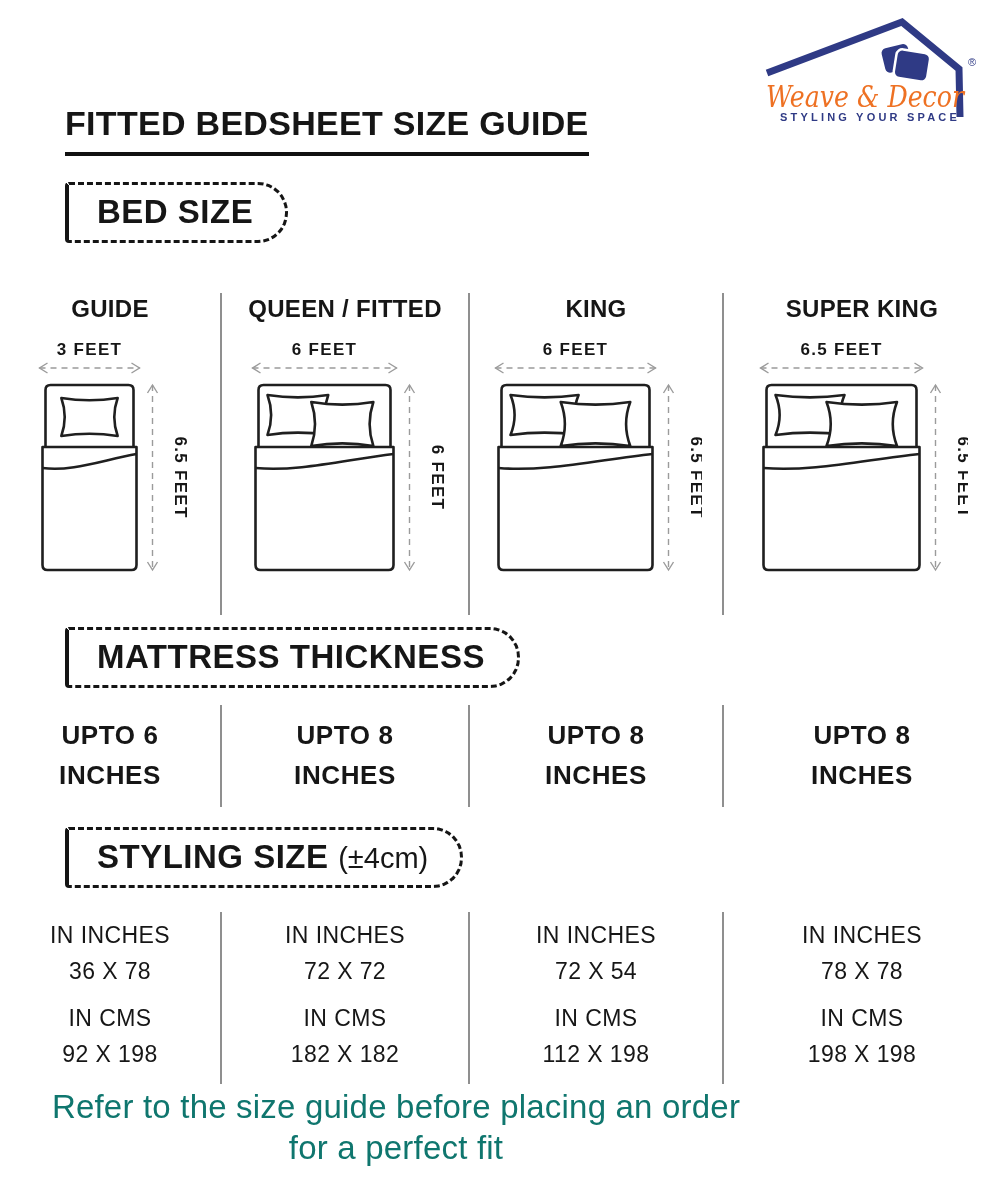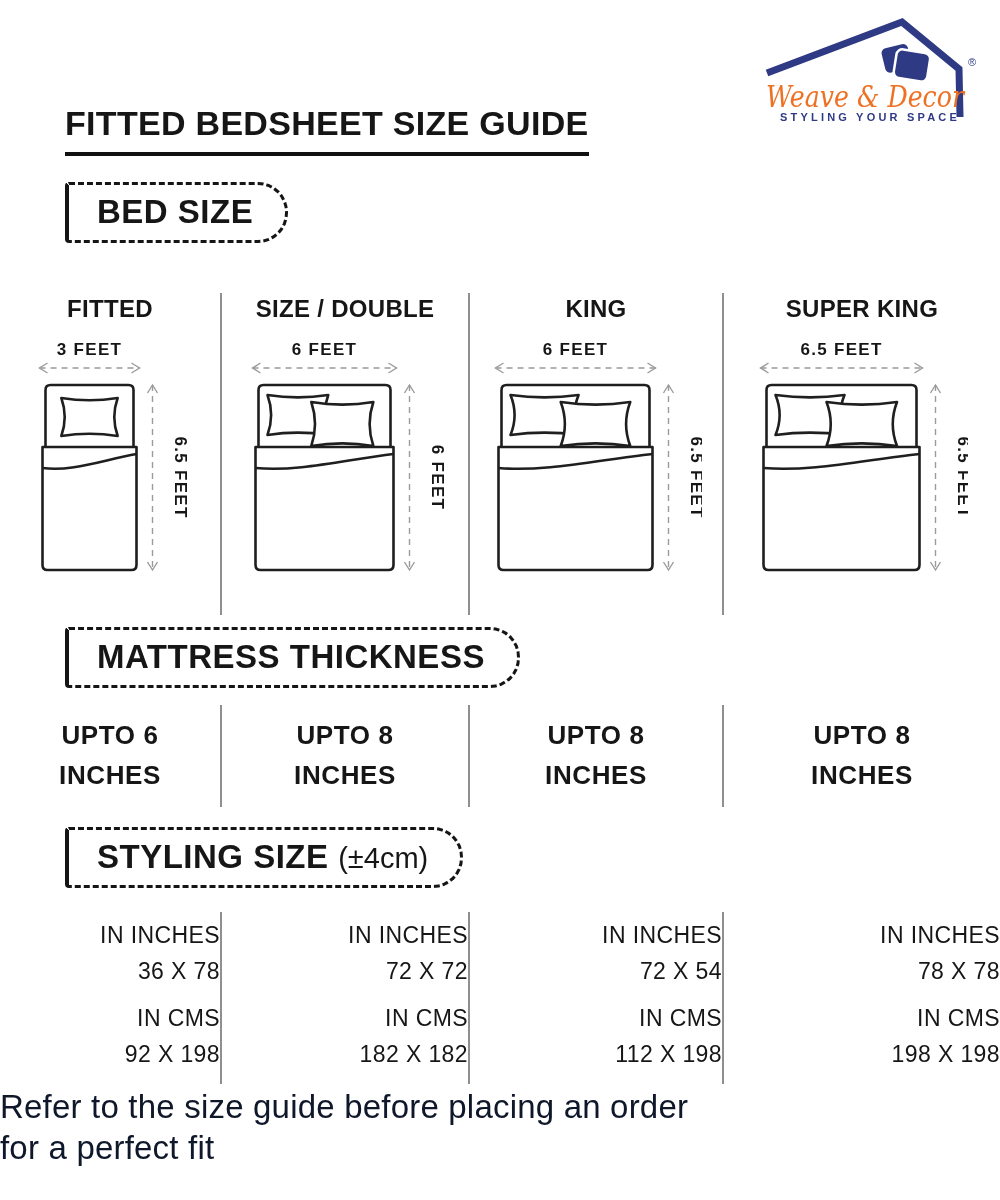--- a/index.html
+++ b/index.html
@@ -25,28 +25,28 @@
   #beds-row{top:293px;height:322px;}
   .bed-col{text-align:center;}
   .bed-name{font-size:24px;font-weight:700;letter-spacing:.3px;margin-top:2px;}
   .bed-svg{display:block;margin:12px auto 0;}
 
   #mattress-row{top:705px;height:102px;}
   .mat-cell{text-align:center;font-size:26px;font-weight:700;letter-spacing:.6px;
             line-height:40px;padding-top:10px;}
 
   #table-row{top:912px;height:172px;}
-  .sz-cell{text-align:right;font-size:23px;letter-spacing:.4px;}
+  .sz-cell{text-align:center;font-size:23px;letter-spacing:.4px;}
   .sz-cell .h1{margin-top:10px;}
   .sz-cell .v1{margin-top:9px;}
   .sz-cell .h2{margin-top:20px;}
   .sz-cell .v2{margin-top:9px;}
 
-  #footer{position:absolute;top:1086px;left:0;width:792px;text-align:left;
-          font-size:33px;line-height:41px;color:#0f172a;letter-spacing:.2px;}
+  #footer{position:absolute;top:1086px;left:0;width:792px;text-align:center;
+          font-size:33px;line-height:41px;color:#0f766e;letter-spacing:.2px;}
 
   
   text.dim-label{font-family:"Liberation Sans",sans-serif;font-size:17px;font-weight:700;
                  letter-spacing:1.3px;fill:#161616;}
   .bed-line{stroke:#1f1f1f;stroke-width:2.6;stroke-linejoin:round;fill:none;}
   .bed-fill{fill:#fff;}
   .arrow-line{stroke:#9b9b9b;stroke-width:1.4;stroke-dasharray:6 5;fill:none;}
   .arrow-head{stroke:#9b9b9b;stroke-width:1.4;fill:none;}
 
   
@@ -75,38 +75,38 @@
   </div>
 
   <div id="title">FITTED BEDSHEET SIZE GUIDE</div>
 
   <div id="badge-bed" class="badge">
     <span>BED SIZE</span>
   </div>
 
   <div id="beds-row" class="grid-row">
     <div class="bed-col">
-      <div class="bed-name">FITTED</div>
+      <div class="bed-name">GUIDE</div>
       <svg class="bed-svg" width="212" height="252" viewBox="0 0 212 252">
           <text x="85.5" y="20" text-anchor="middle" class="dim-label">3 FEET</text>
           <line x1="35.5" y1="33" x2="135.5" y2="33" class="arrow-line"></line>
           <path d="M 43.5 28 L 35.5 33 L 43.5 38" class="arrow-head"></path>
           <path d="M 127.5 28 L 135.5 33 L 127.5 38" class="arrow-head"></path>
           <path d="M 41.5 112 L 41.5 55 Q 41.5 50 46.5 50 L 124.5 50 Q 129.5 50 129.5 55 L 129.5 112" class="bed-line bed-fill"></path>
           <path d="M 57.34 63 Q 85.5 67.56 113.66 63 Q 106.9016 82 113.66 101 Q 85.5 96.44 57.34 101 Q 64.0984 82 57.34 63 Z" class="bed-line bed-fill"></path>
           <path d="M 38.5 112 L 132.5 112 L 132.5 230 Q 132.5 235 127.5 235 L 43.5 235 Q 38.5 235 38.5 230 Z" class="bed-line bed-fill"></path>
           <path d="M 38.5 133 C 67.9 137 98.7 125 132.5 119" class="bed-line"></path>
           <line x1="148.5" y1="50" x2="148.5" y2="235" class="arrow-line"></line>
           <path d="M 143.5 58 L 148.5 50 L 153.5 58" class="arrow-head"></path>
           <path d="M 143.5 227 L 148.5 235 L 153.5 227" class="arrow-head"></path>
           <text x="170.5" y="142.5" text-anchor="middle" class="dim-label" transform="rotate(90 170.5 142.5)">6.5 FEET</text>
         </svg>
     </div>
     <div class="bed-col">
-      <div class="bed-name">SIZE / DOUBLE</div>
+      <div class="bed-name">QUEEN / FITTED</div>
       <svg class="bed-svg" width="212" height="252" viewBox="0 0 212 252">
           <text x="85.5" y="20" text-anchor="middle" class="dim-label">6 FEET</text>
           <line x1="13.5" y1="33" x2="157.5" y2="33" class="arrow-line"></line>
           <path d="M 21.5 28 L 13.5 33 L 21.5 38" class="arrow-head"></path>
           <path d="M 149.5 28 L 157.5 33 L 149.5 38" class="arrow-head"></path>
           <path d="M 19.5 112 L 19.5 55 Q 19.5 50 24.5 50 L 146.5 50 Q 151.5 50 151.5 55 L 151.5 112" class="bed-line bed-fill"></path>
           <path d="M 28.5 60 Q 58.86 64.8 89.22 60 Q 81.9336 80 89.22 100 Q 58.86 95.2 28.5 100 Q 35.7864 80 28.5 60 Z" class="bed-line bed-fill"></path>
           <path d="M 72.30000000000001 67 Q 103.32000000000001 72.28 134.34 67 Q 126.8952 89 134.34 111 Q 103.32000000000001 105.72 72.30000000000001 111 Q 79.74480000000001 89 72.30000000000001 67 Z" class="bed-line bed-fill"></path>
           <path d="M 16.5 112 L 154.5 112 L 154.5 230 Q 154.5 235 149.5 235 L 21.5 235 Q 16.5 235 16.5 230 Z" class="bed-line bed-fill"></path>
           <path d="M 16.5 133 C 59.1 137 105.3 125 154.5 119" class="bed-line"></path>

